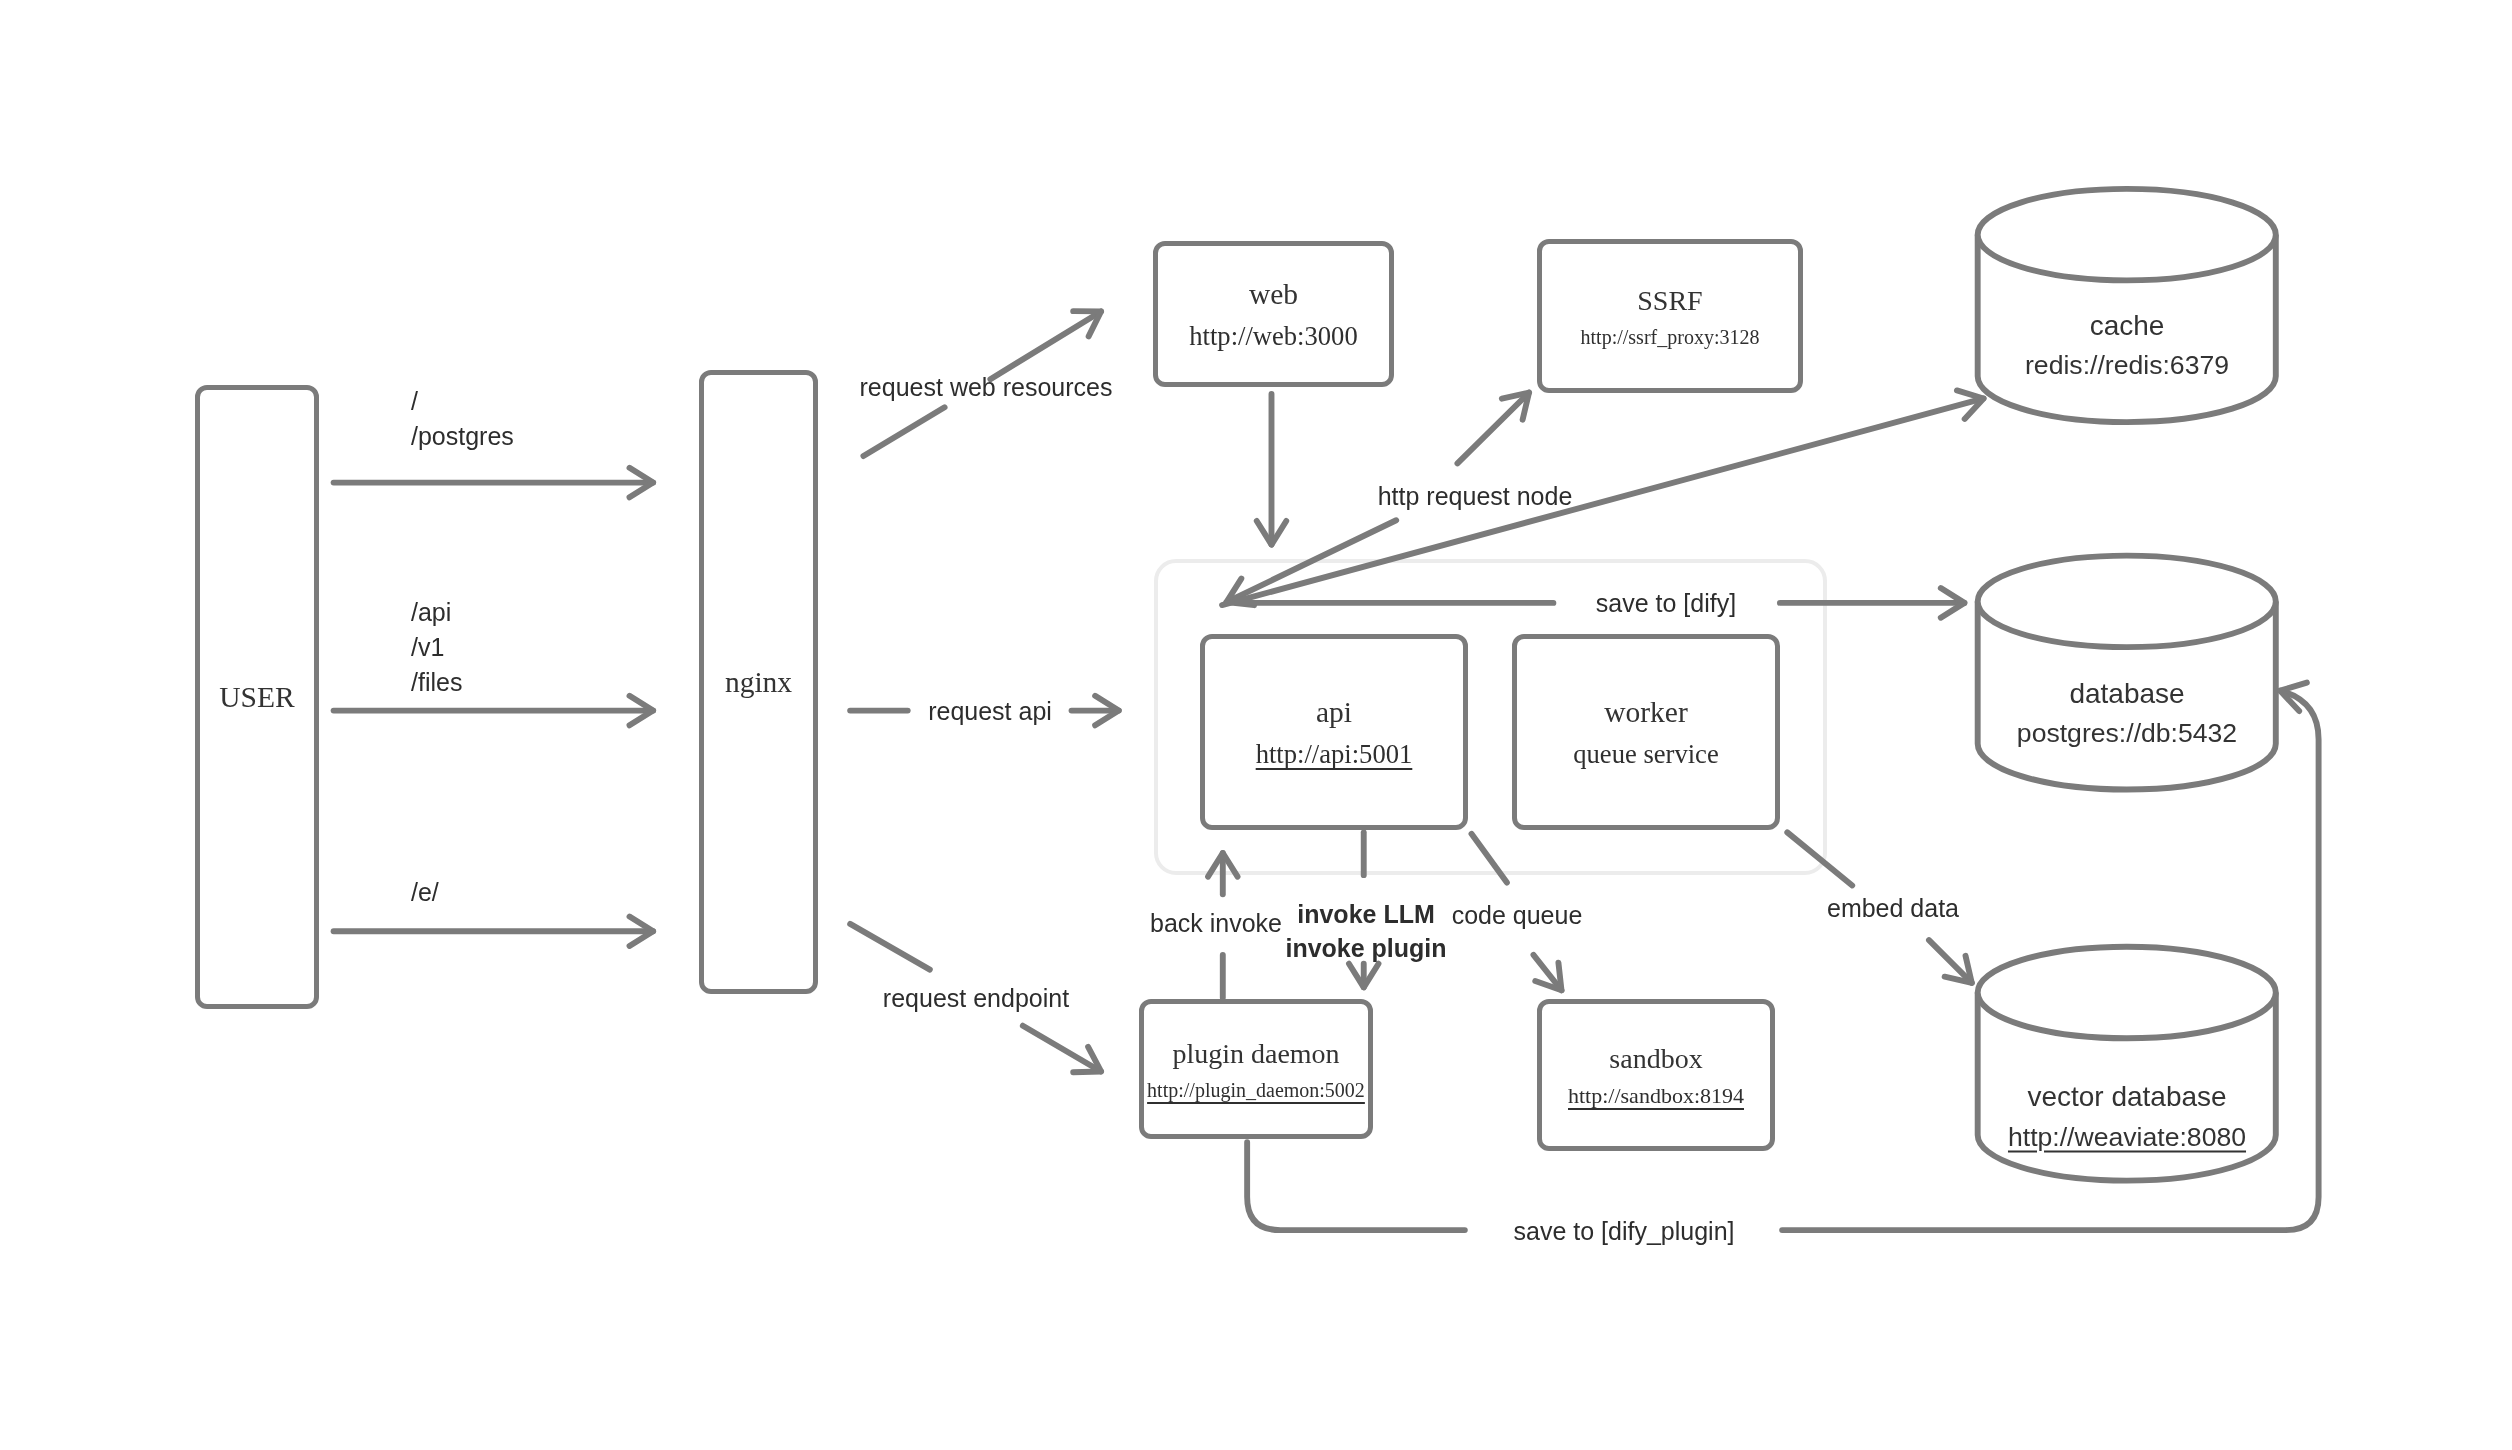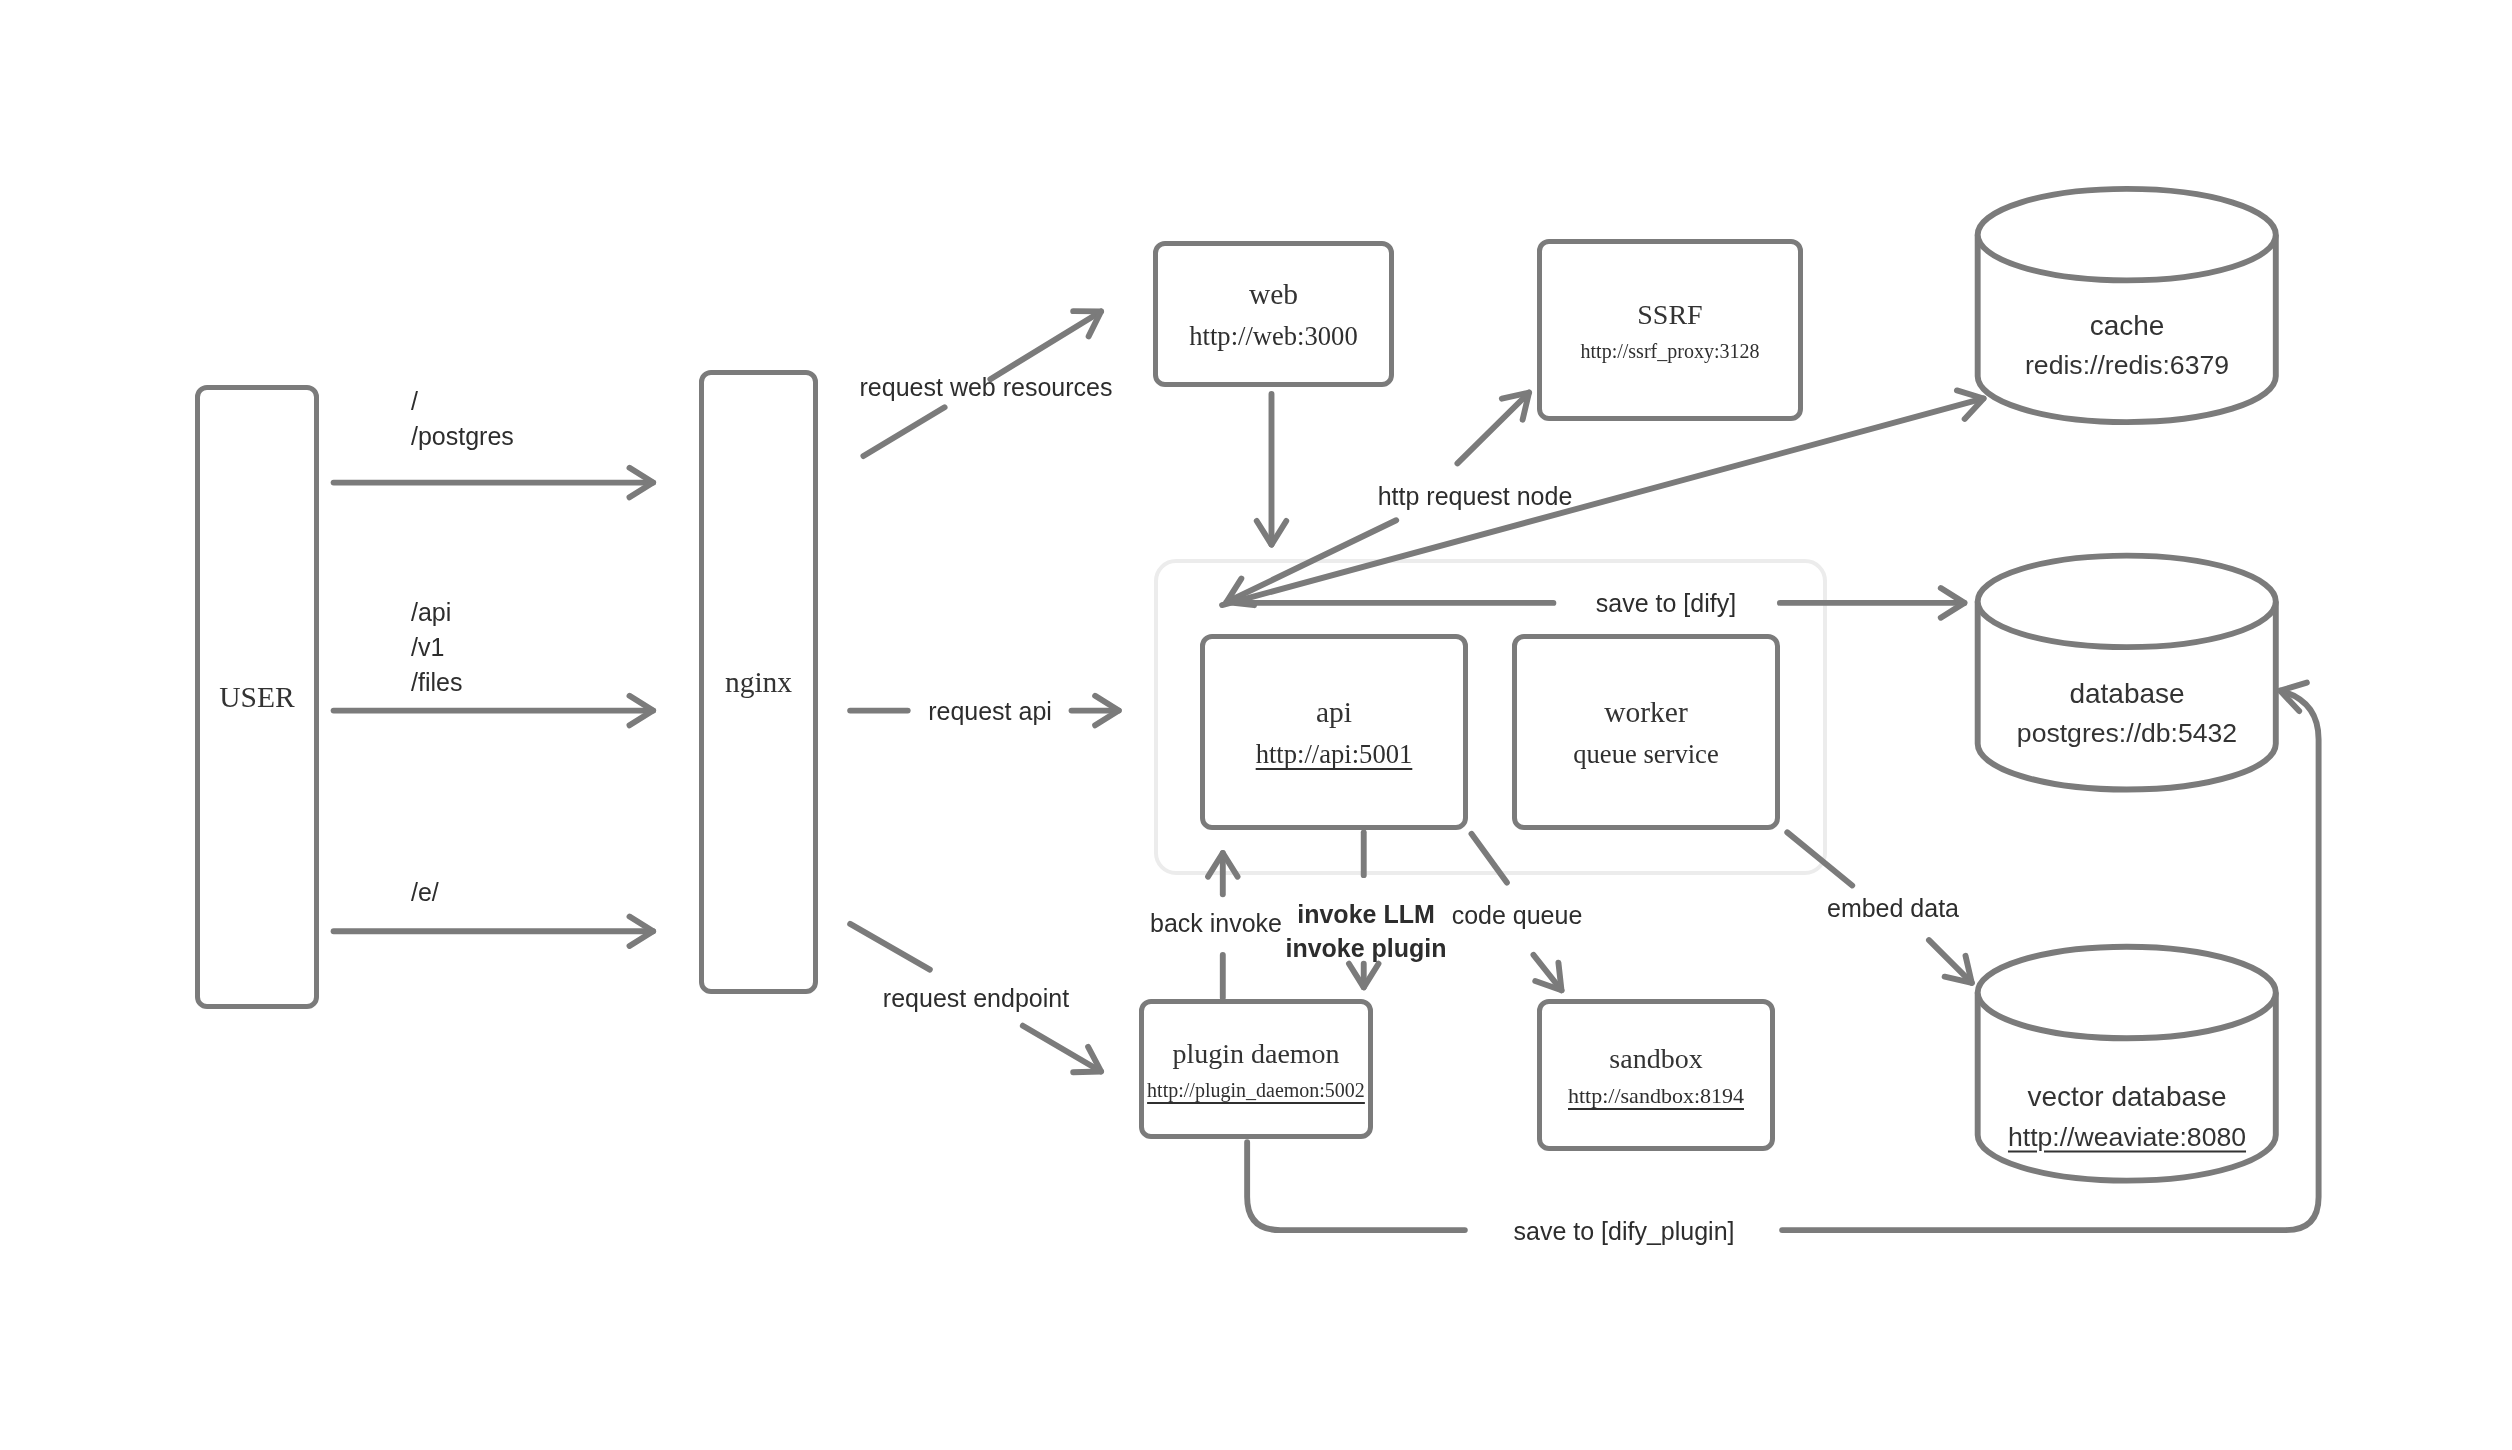--- a/index.html
+++ b/index.html
@@ -138,21 +138,21 @@
 
 <div class="node" style="left:699px; top:370px; width:119px; height:624px;">
   <div class="title">nginx</div>
 </div>
 
 <div class="node" style="left:1153px; top:241px; width:241px; height:146px;">
   <div class="title">web</div>
   <div class="sub">http://web:3000</div>
 </div>
 
-<div class="node" style="left:1537px; top:239px; width:266px; height:182px;">
+<div class="node" style="left:1537px; top:239px; width:266px; height:154px;">
   <div class="title" style="font-size:28px;">SSRF</div>
   <div class="sub small">http://ssrf_proxy:3128</div>
 </div>
 
 <div class="node" style="left:1200px; top:634px; width:268px; height:196px;">
   <div class="title">api</div>
   <div class="sub linkish">http://api:5001</div>
 </div>
 
 <div class="node" style="left:1512px; top:634px; width:268px; height:196px;">

